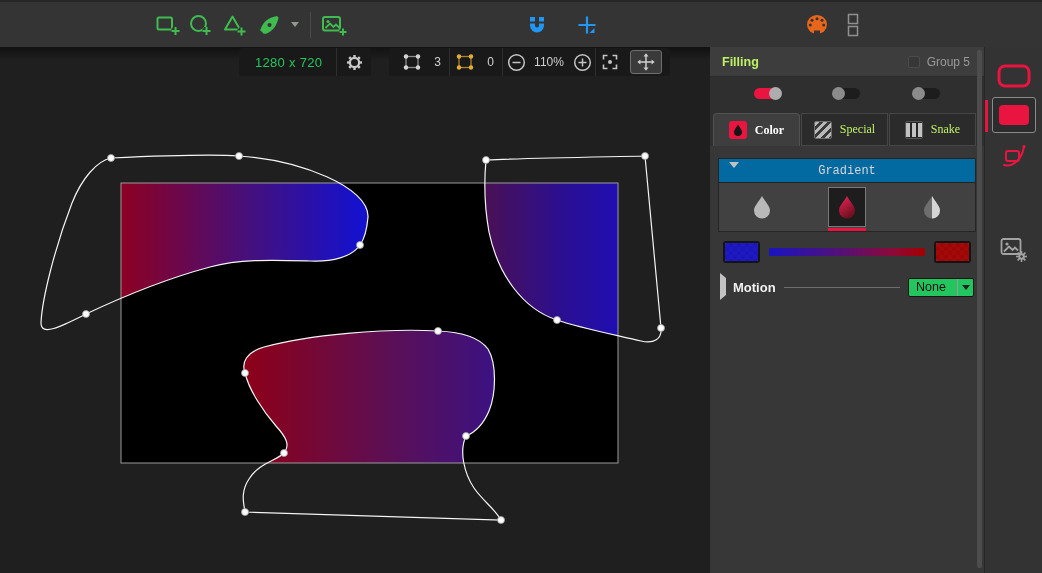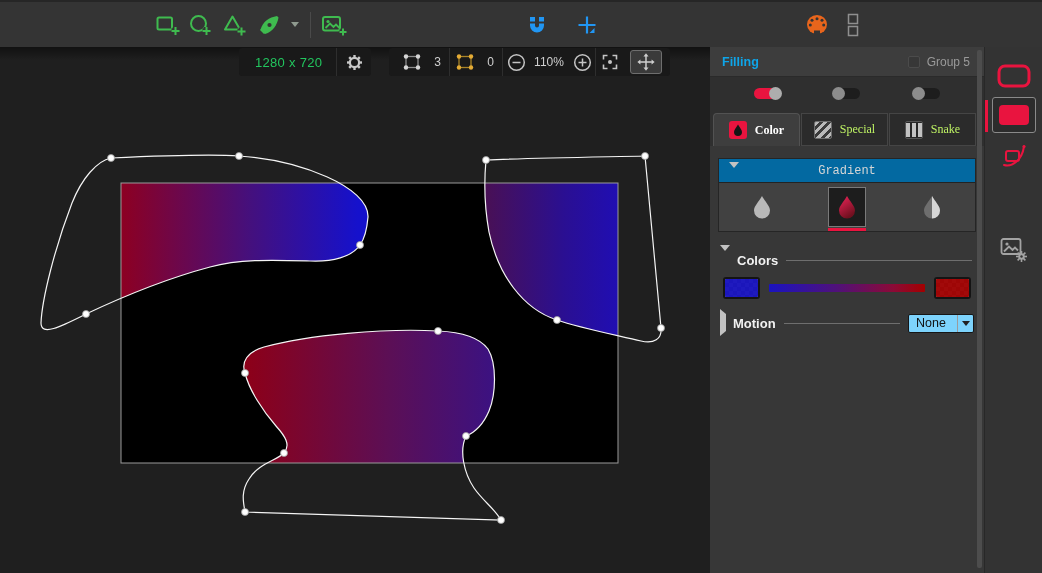--- a/index.html
+++ b/index.html
@@ -32,21 +32,21 @@
   .zb-num { width:24px; text-align:right; font-size:12px; color:#cfcfcf; padding-right:8px; }
   .zb-icon { display:flex; align-items:center; padding:0 2px 0 4px; }
   .zoom-label { width:40px; text-align:center; font-size:12px; color:#cfcfcf; }
   .round-btn { width:26px; }
   .fit-btn { width:28px; }
   .pan-btn { width:32px; height:24px; background:#3a3a3a; border:1px solid #6e6e6e; border-radius:3px; margin-left:6px; }
 
   
   .side-panel { position:absolute; left:710px; top:47px; width:274px; height:526px; background:#333333; }
   .p-header { height:30px; background:#3d3d3d; border-bottom:1px solid #2a2a2a; display:flex; align-items:center; }
-  .p-title { margin-left:12px; font-size:12.5px; font-weight:bold; color:#0ea5e9; }
+  .p-title { margin-left:12px; font-size:12.5px; font-weight:bold; color:#bef264; }
   .p-group { margin-left:auto; display:flex; align-items:center; }
   .p-check { width:12px; height:12px; background:#373737; border:1px solid #4b4b4b; border-radius:2px; }
   .p-group-label { font-size:12px; color:#9a9a9a; margin:0 14px 0 7px; }
 
   .toggles-row { height:33px; background:#2f2f2f; display:flex; align-items:center; justify-content:space-around; padding:0 18px; }
   .toggle { width:27px; height:11px; border-radius:6px; position:relative; cursor:pointer; }
   .toggle.on { background:#e9143f; }
   .toggle.off { background:#1d1d1d; }
   .knob { position:absolute; width:13px; height:13px; border-radius:50%; top:-1px; }
   .toggle.on .knob { right:-1px; background:#adadad; }
@@ -84,21 +84,21 @@
   .checker { position:absolute; inset:0; background-color:#888;
      background-image:linear-gradient(45deg,#555 25%,transparent 25%,transparent 75%,#555 75%),
                       linear-gradient(45deg,#555 25%,transparent 25%,transparent 75%,#555 75%);
      background-size:8px 8px; background-position:0 0,4px 4px; }
   .tint { position:absolute; inset:0; }
   .tint-blue { background:rgba(23,17,195,0.93); }
   .tint-red { background:rgba(164,0,0,0.93); }
   .grad-bar { flex:1; height:8px; margin:0 9px; border-radius:1px; background:linear-gradient(90deg,#1a13c0 0%,#521177 45%,#8c0a36 80%,#a40000 100%); cursor:pointer; }
 
   .motion-row { margin:14px 10px 0 10px; height:20px; display:flex; align-items:center; }
-  .dropdown { width:66px; height:19px; background:#7dd3fc; border:1px solid #161616; border-radius:2px; display:flex; align-items:center; margin-left:6px; cursor:pointer; }
+  .dropdown { width:66px; height:19px; background:#22c55e; border:1px solid #161616; border-radius:2px; display:flex; align-items:center; margin-left:6px; cursor:pointer; }
   .dd-value { flex:1; font-size:12.5px; color:#111; padding-left:7px; }
   .dd-btn { width:16px; height:100%; border-left:1px solid #9b9b9b; display:flex; align-items:center; justify-content:center; }
   .dd-tri { width:0; height:0; border-left:4px solid transparent; border-right:4px solid transparent; border-top:5px solid #222; }
 
   .p-scrollbar { position:absolute; right:2px; top:3px; width:5px; height:518px; background:#4d4d4d; border-radius:2px; cursor:pointer; }
 
   
   .right-strip { position:absolute; left:984px; top:47px; width:58px; height:526px; background:#333333; border-left:1px solid #282828; display:flex; flex-direction:column; align-items:center; }
   .rs-btn { background:transparent; border:none; cursor:pointer; display:flex; align-items:center; justify-content:center; }
   .rs-sel-box { width:44px; height:36px; background:#2c2c2c; border:1px solid #8a8a8a; border-radius:3px; display:flex; align-items:center; justify-content:center; margin-top:8px; }
@@ -398,25 +398,20 @@
                     <rect x="10" y="0" width="10" height="24"></rect>
                   </clipPath>
                 </defs>
               <path d="M10,1 C7,6.5 2,11 2,15.5 a8,8 0 0 0 16,0 C18,11 13,6.5 10,1 Z" fill="#6e6e6e"></path>
               <path d="M10,1 C7,6.5 2,11 2,15.5 a8,8 0 0 0 16,0 C18,11 13,6.5 10,1 Z" fill="#d6d6d6" clip-path="url(#halfR)"></path>
             </svg>
           </span>
         </div>
       </div>
 
-      <div class="section-row">
-        <span class="gb-collapse" style="position:static;"><span class="tri-down"></span></span>
-        <span class="section-title">Colors</span>
-        <span class="section-rule"></span>
-      </div>
 
       <div class="colors-row">
         <span class="swatch">
           <span class="checker"></span>
           <span class="tint tint-blue"></span>
         </span>
         <span class="grad-bar"></span>
         <span class="swatch">
           <span class="checker"></span>
           <span class="tint tint-red"></span>

